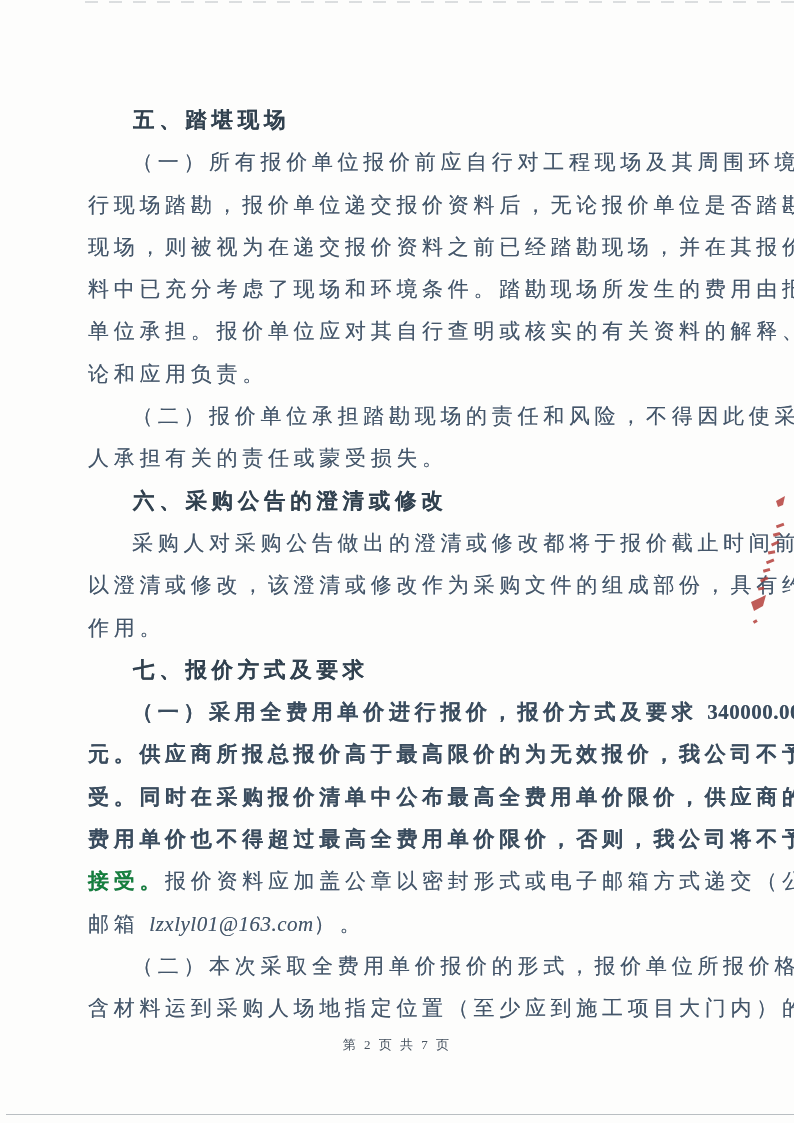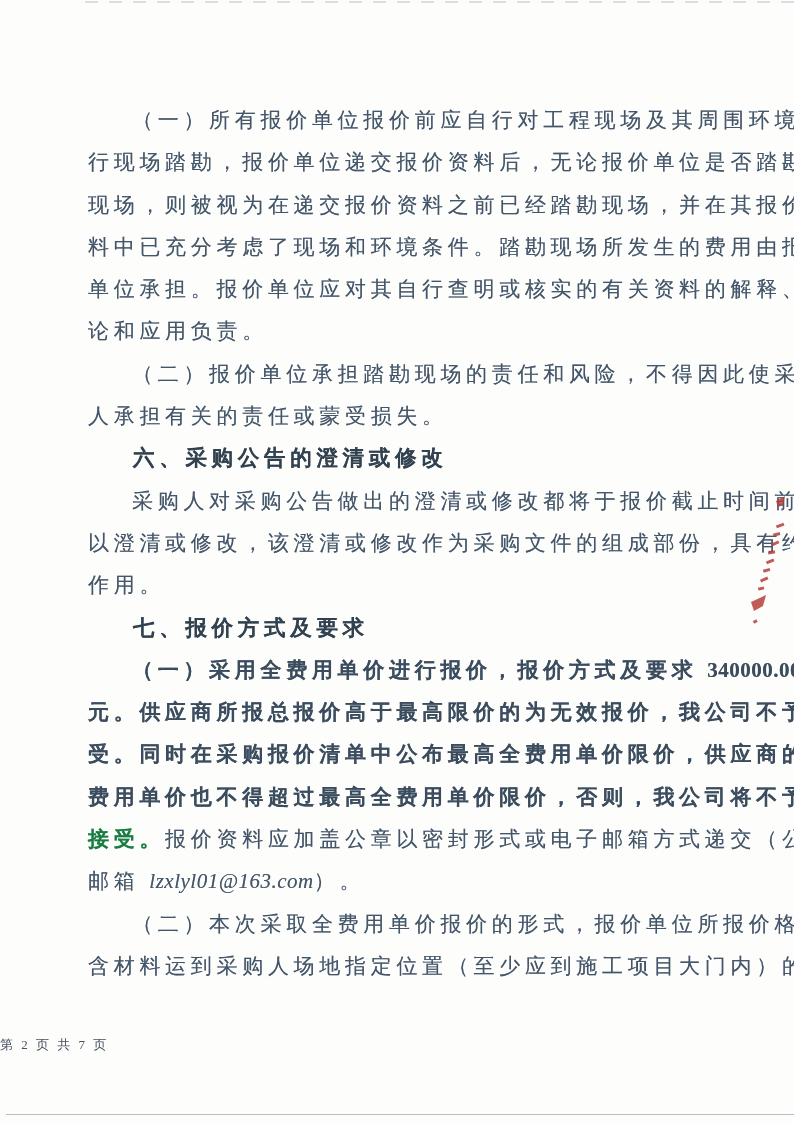--- a/index.html
+++ b/index.html
@@ -64,41 +64,42 @@
     font-weight: bold;
     color: #15803d;
   }
   .ln .latin-seg { letter-spacing: 0.5px; font-style: italic; }
   .ln .num-seg   { letter-spacing: 0.5px; }
   .footer {
     position: absolute;
     top: 1036px;
     left: 0;
     width: 100%;
-    text-align: left;
+    text-align: center;
     font-size: 13px;
     letter-spacing: 2.5px;
     color: #46525f;
   }
   .seal {
     position: absolute;
     left: 747px;
     top: 494px;
     width: 47px;
     height: 132px;
   }
 </style>
 </head>
 <body>
 
 <div class="page">
 
   <div class="edge-top"></div>
 
   <div class="content">
+    <div class="ln h">五、踏堪现场</div>
     <div class="ln ind">（一）所有报价单位报价前应自行对工程现场及其周围环境进</div>
     <div class="ln">行现场踏勘，报价单位递交报价资料后，无论报价单位是否踏勘过</div>
     <div class="ln">现场，则被视为在递交报价资料之前已经踏勘现场，并在其报价资</div>
     <div class="ln">料中已充分考虑了现场和环境条件。踏勘现场所发生的费用由报价</div>
     <div class="ln">单位承担。报价单位应对其自行查明或核实的有关资料的解释、推</div>
     <div class="ln">论和应用负责。</div>
     <div class="ln ind">（二）报价单位承担踏勘现场的责任和风险，不得因此使采购</div>
     <div class="ln">人承担有关的责任或蒙受损失。</div>
     <div class="ln h">六、采购公告的澄清或修改</div>
     <div class="ln ind">采购人对采购公告做出的澄清或修改都将于报价截止时间前予</div>

